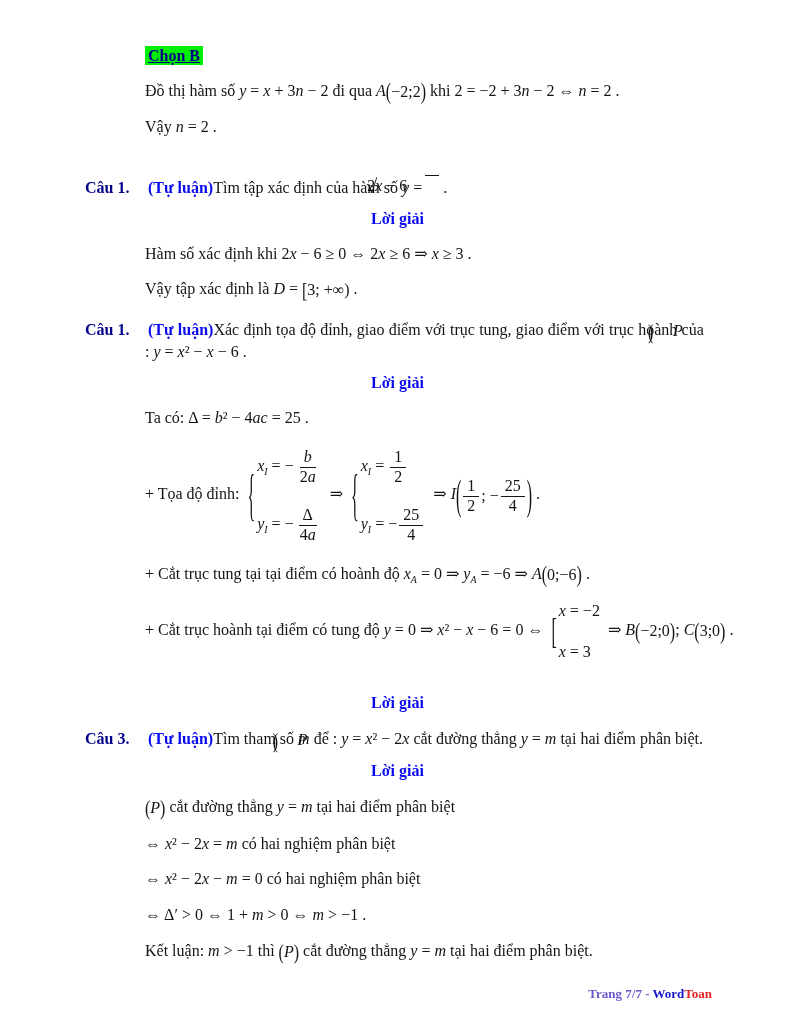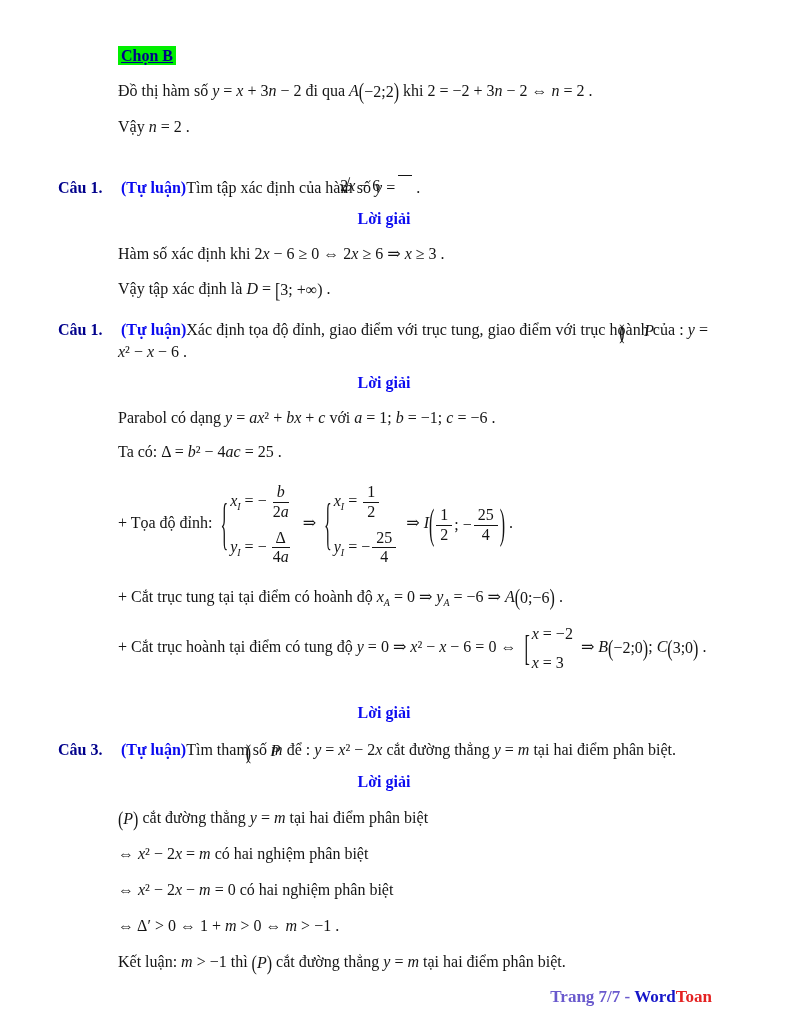--- a/index.html
+++ b/index.html
@@ -1,19 +1,19 @@
 <!DOCTYPE html>
 <html><head>
 <meta charset="utf-8">
 <style>
   html,body { margin:0; padding:0; background:#e8e8e8; }
   .page {
     width:792px; height:1024px; margin:0 auto; background:#ffffff;
     position:relative; box-sizing:border-box;
-    padding:46px 82px 0 58px;
+    padding:46px 82px 0 85px;
     font-family:"Liberation Serif","DejaVu Serif",serif;
     font-size:16px; color:#141414; line-height:1.3;
     overflow:hidden;
   }
   .mi { font-style:italic; }
   sub.sb { font-size:0.62em; font-style:italic; }
 
   .choice { margin:0 0 0 60px; }
   .choice .hl {
     background:#00ef00; color:#00008b; font-weight:bold;
@@ -37,33 +37,33 @@
   .frac .num { border-bottom:1px solid #141414; padding:0 4px; }
   .frac .den { padding:0 4px; }
 
   
   .sqrt { display:inline-flex; align-items:center; }
   .sqrt .radical { font-size:1.25em; line-height:1; margin-right:-1px; }
   .sqrt .radicand { border-top:1.3px solid #141414; padding:0 3px 0 2px; }
 
   
   .sys { display:inline-flex; align-items:center; vertical-align:middle; margin:0 4px; }
-  .sys .rows { display:inline-flex; flex-direction:column; gap:8px; text-align:left; margin-left:2px; }
+  .sys .rows { display:inline-flex; flex-direction:column; gap:20px; text-align:left; margin-left:2px; }
   .sys .row { display:block; white-space:nowrap; }
 
   
   .delim { display:inline-block; transform:scaleY(var(--sy,1));
            transform-origin:50% 50%; line-height:1; font-weight:400; }
 
   .paren { display:inline-flex; align-items:center; vertical-align:middle; }
   .paren .pcontent { display:inline-flex; align-items:center; white-space:nowrap;text-align:center; }
 
   .vertex-line { margin:20px 0 20px 60px; white-space:nowrap; }
 
-  .footer { position:absolute; top:986px; right:80px; font-weight:bold; font-size:17px; white-space:nowrap; }
+  .footer { position:absolute; top:986px; right:80px; font-weight:bold; font-size:13px; white-space:nowrap; }
   .footer .f-trang { color:#6a5acd; }
   .footer .f-word  { color:#1515c8; }
   .footer .f-toan  { color:#e42222; }
 
   .q1-block { margin-top:38px; }
   .q2-block { margin-top:20px; }
   .q3-sol { margin:15px 0 15px 60px; }
 </style>
 </head>
 <body>
@@ -100,21 +100,20 @@
     <p class="question justify">
       <span class="qlabel">Câu 1.</span><span class="qtag">(Tự luận)</span><span>Xác định tọa độ đỉnh, giao điểm với trục tung, giao điểm với trục hoành của <span class="paren">
             <span class="delim" style="--sy: 1.35;">(</span>
             <span class="pcontent">
               <span class="mi">P</span>
             </span>
             <span class="delim" style="--sy: 1.35;">)</span>
           </span>: <span class="mi">y</span> = <span class="mi">x</span>² − <span class="mi">x</span> − 6 .</span>
     </p>
     <p class="loigiai">Lời giải</p>
-    <p class="para">Parabol có dạng  <span class="mi">y</span> = <span class="mi">ax</span>² + <span class="mi">bx</span> + <span class="mi">c</span>  với  <span class="mi">a</span> = 1; <span class="mi">b</span> = −1; <span class="mi">c</span> = −6 .</p>
     <p class="para">Ta có:  Δ = <span class="mi">b</span>² − 4<span class="mi">ac</span> = 25 .</p>
     <p class="vertex-line">+ Tọa độ đỉnh: <span class="sys">
           <span class="delim" style="--sy: 3.5;">{</span>
           <span class="rows">
             <span class="row"><span class="mi">x</span><sub class="sb">I</sub> = −<span class="frac">
                 <span class="num"><span class="mi">b</span></span>
                 <span class="den">2<span class="mi">a</span></span>
               </span></span>
             <span class="row"><span class="mi">y</span><sub class="sb">I</sub> = −<span class="frac">
                 <span class="num">Δ</span>

